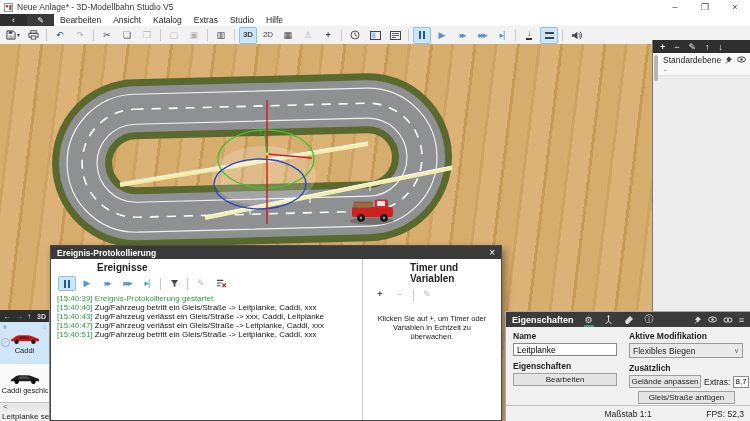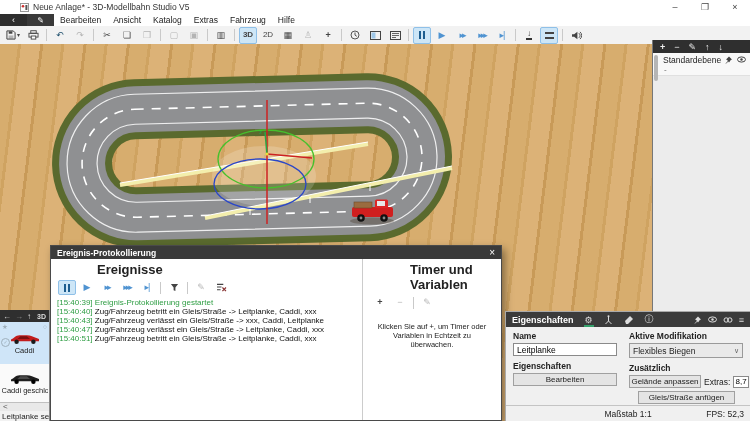--- a/index.html
+++ b/index.html
@@ -1,21 +1,21 @@
 <!DOCTYPE html>
 <html><head>
 <meta charset="utf-8">
 <style>
   html,body{margin:0;padding:0;background:#888;}
   #app{position:relative;width:750px;height:421px;background:#fff;overflow:hidden;
        font-family:"Liberation Sans",sans-serif;font-size:8.5px;color:#222;-webkit-font-smoothing:antialiased;}
   .abs{position:absolute;}
 
   
-  .titlebar{left:0;top:0;width:750px;height:14px;background:#fff;display:flex;align-items:center;padding-left:20px;box-sizing:border-box;}
+  .titlebar{left:0;top:0;width:750px;height:14px;background:#fff;display:flex;align-items:center;padding-left:4px;box-sizing:border-box;}
   .title-text{margin-left:4px;color:#333;}
   .win-controls{margin-left:auto;display:flex;height:100%;}
   .win-btn{width:30px;display:flex;align-items:center;justify-content:center;font-size:9px;color:#444;}
 
   
   .menubar{left:0;top:14px;width:750px;height:12px;background:#fff;display:flex;align-items:stretch;}
   .menu-dark{width:27px;background:#2e2e2e;color:#fff;display:flex;align-items:center;justify-content:center;font-size:9px;}
   .menu-dark.brush{background:#3a3a3a;font-size:8px;}
   .menu-item{padding:0 6px;display:flex;align-items:center;color:#222;}
 
@@ -47,21 +47,21 @@
   .layers-item-icons{margin-left:auto;display:flex;gap:4px;color:#444;}
   .layers-sub{color:#666;font-size:8px;padding-left:1px;}
 
   
   .eventwin{left:50px;top:245px;width:452px;height:176px;background:#fff;border:1px solid #4a4a4a;box-sizing:border-box;box-shadow:3px 4px 8px rgba(0,0,0,.4);}
   .ew-title{height:13px;background:#3a3a3a;color:#fff;font-weight:bold;display:flex;align-items:center;padding:0 6px;}
   .ew-close{margin-left:auto;font-size:10px;font-weight:normal;}
   .ew-body{display:flex;height:calc(100% - 13px);}
   .ew-left{width:312px;border-right:1px solid #ccc;box-sizing:border-box;padding:3px 6px;}
   .ew-right{flex:1;padding:3px 7px;}
-  .ew-label{font-weight:bold;font-size:13px;padding-left:40px;}
+  .ew-label{font-weight:bold;font-size:10px;padding-left:40px;}
   .ew-toolbar{display:flex;align-items:center;margin:3px 0 3px 0;}
   .ew-toolbar .tb-btn{height:13px;}
   .ew-log{font-size:8px;line-height:9px;color:#111;}
   .log-row{white-space:nowrap;overflow:hidden;}
   .log-time{color:#2f9e44;}
   .log-row.info{color:#2f9e44;}
   .timer-hint{font-size:7.5px;text-align:center;margin-top:12px;padding:0 6px;color:#222;line-height:9px;}
 
   
   .sidebar{left:0;top:310px;width:50px;height:111px;background:#f2f2f2;border-right:1px solid #888;box-sizing:border-box;}
@@ -172,21 +172,21 @@
     <div class="menu-dark">
         <span>‹</span>
       </div>
     <div class="menu-dark brush">
         <span>✎</span>
       </div>
     <div class="menu-item">Bearbeiten</div>
     <div class="menu-item">Ansicht</div>
     <div class="menu-item">Katalog</div>
     <div class="menu-item">Extras</div>
-    <div class="menu-item">Fahrzeug</div>
+    <div class="menu-item">Studio</div>
     <div class="menu-item">Hilfe</div>
   </div>
 
   <div class="abs toolbar">
     <div class="tb-btn">
       <svg class="mini" width="10" height="10" viewBox="0 0 11 11">
         <path d="M1 1h7l2 2v7H1z" fill="none" stroke="#444" stroke-width="1.1"></path>
         <rect x="3" y="1.5" width="4" height="2.6" fill="#444"></rect>
         <rect x="2.8" y="6" width="5.4" height="3.6" fill="#444" opacity=".35"></rect>
       </svg>

